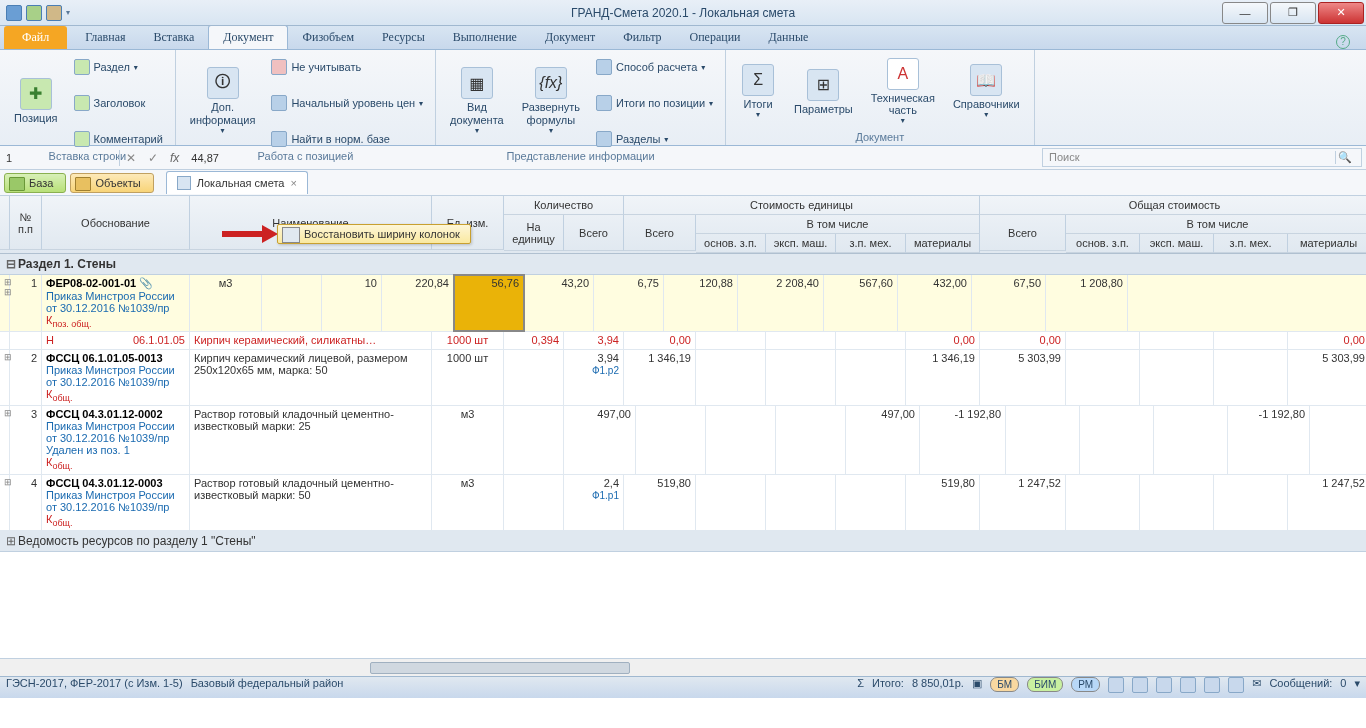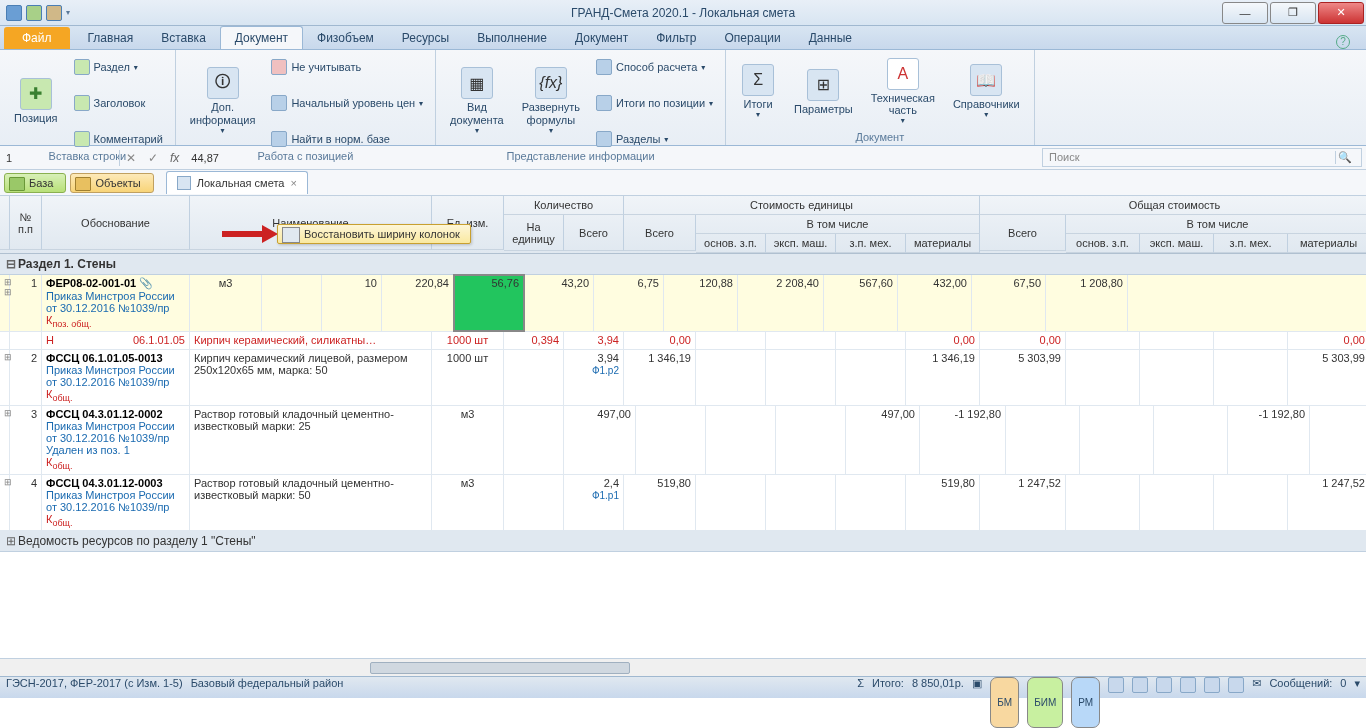--- a/index.html
+++ b/index.html
@@ -9,21 +9,21 @@
 .titlebar { height: 26px; background: linear-gradient(#e8eff7,#d8e5f2); display: flex; align-items: center; border-bottom: 1px solid #a0b8d0; position: relative; }
 .qat { display: flex; align-items: center; gap: 4px; padding-left: 6px; }
 .qat-icon { width: 16px; height: 16px; background: #6a9ed4; border: 1px solid #4a7eb4; border-radius: 2px; }
 .title-text { position: absolute; left: 50%; transform: translateX(-50%); color: #2a4a6a; font-size: 12px; }
 .winbtns { margin-left: auto; display: flex; }
 .winbtn { width: 46px; height: 22px; display: flex; align-items: center; justify-content: center; border: 1px solid #888; margin-right: 2px; background: linear-gradient(#f5f8fb,#d8e5f2); border-radius: 3px; font-size: 11px; }
 .winbtn.close { background: linear-gradient(#e88,#c33); color: #fff; border-color: #a22; }
 
 
 .ribbon-tabs { height: 24px; background: linear-gradient(#d8e5f2,#c8d8ec); display: flex; align-items: flex-end; padding-left: 4px; border-bottom: 1px solid #9bb8d6; }
-.ribbon-tab { padding: 4px 14px; color: #2a4a6a; cursor: pointer; font-size: 12px; }
+.ribbon-tab { padding: 4px 14px; color: #2a4a6a; cursor: pointer; font-size: 12px; font-family: Liberation Serif, serif; }
 .ribbon-tab.file { background: #f5a623; color: #fff; border-radius: 3px 3px 0 0; margin-right: 4px; padding: 4px 18px; }
 .ribbon-tab.active { background: #f5f7fa; border: 1px solid #9bb8d6; border-bottom: none; border-radius: 3px 3px 0 0; }
 .help-icon { margin-left: auto; margin-right: 16px; width: 14px; height: 14px; border: 1px solid #5a8; border-radius: 50%; color: #5a8; text-align: center; line-height: 12px; font-size: 10px; }
 
 
 .ribbon { height: 96px; background: linear-gradient(#f5f7fa,#e8eef5); border-bottom: 1px solid #9bb8d6; display: flex; }
 .ribbon-group { border-right: 1px solid #c0d0e0; padding: 4px 8px 0; display: flex; flex-direction: column; }
 .ribbon-group-body { display: flex; gap: 6px; flex: 1; }
 .ribbon-group-title { text-align: center; color: #5a7a9a; font-size: 11px; padding: 2px 0; }
 .big-btn { display: flex; flex-direction: column; align-items: center; justify-content: center; padding: 4px 6px; cursor: pointer; min-width: 48px; }
@@ -58,21 +58,21 @@
 .grid-header-row { display: flex; }
 .gh-cell { border-right: 1px solid #c0d0e0; border-bottom: 1px solid #c8d4e0; padding: 3px 4px; text-align: center; font-size: 11px; color: #333; display: flex; align-items: center; justify-content: center; }
 
 
 .grid-body { overflow: auto; height: 404px; position: relative; }
 .section-row { background: #e0e8f0; padding: 3px 6px; font-weight: bold; font-size: 12px; border-bottom: 1px solid #c0d0e0; display: flex; align-items: center; }
 .section-row .toggle { width: 12px; color: #666; }
 .data-row { display: flex; border-bottom: 1px solid #e0e8f0; min-height: 18px; }
 .data-row.selected { background: #fffde0; }
 .d-cell { border-right: 1px solid #e0e8f0; padding: 2px 4px; font-size: 11px; }
-.d-cell.selected-cell { background: #22c55e; outline: 2px solid #888; outline-offset: -1px; }
+.d-cell.selected-cell { background: #eab308; outline: 2px solid #888; outline-offset: -1px; }
 .d-cell.num { text-align: right; }
 .d-cell.center { text-align: center; }
 .obos { color: #000; }
 .obos .prikaz { color: #1a6ab0; font-size: 11px; }
 .obos .kpoz { color: #c22; font-size: 11px; }
 .obos .kpoz sub { font-size: 9px; }
 .red-row { color: #c22; }
 .phi { color: #1a6ab0; font-size: 10px; }
 
 
@@ -97,21 +97,21 @@
 .arrow-line { width: 44px; height: 6px; background: #c22; position: absolute; top: 5px; }
 .arrow-head { width: 0; height: 0; border-left: 16px solid #c22; border-top: 9px solid transparent; border-bottom: 9px solid transparent; position: absolute; left: 40px; top: -1px; }
 
 
 .hscroll { height: 18px; background: #f0f0f0; border-top: 1px solid #c0d0e0; display: flex; align-items: center; }
 .hscroll-thumb { width: 260px; height: 12px; background: #d0d8e0; border: 1px solid #a0b0c0; margin-left: 370px; border-radius: 2px; }
 
 
 .statusbar { height: 22px; background: linear-gradient(#e0e8f0,#c8d8ec); border-top: 1px solid #a0b8d0; display: flex; align-items: flex-start; padding: 0 6px; font-size: 11px; color: #2a4a6a; gap: 8px; }
 .statusbar .spacer { flex: 1; }
-.sb-chip { padding: 19px 6px; border: 1px solid #888; border-radius: 7px; background: #f8d8a0; font-size: 10px; }
+.sb-chip { padding: 1px 6px; border: 1px solid #888; border-radius: 7px; background: #f8d8a0; font-size: 10px; }
 .sb-chip.green { background: #c8f0a0; }
 .sb-chip.blue { background: #b8d8f8; }
 .sb-icon { width: 16px; height: 16px; background: #c8d8ec; border: 1px solid #88a8c8; border-radius: 2px; }
 </style>
 </head>
 <body>
 
 <div class="titlebar">
   <div class="qat">
     <div class="qat-icon"></div>

